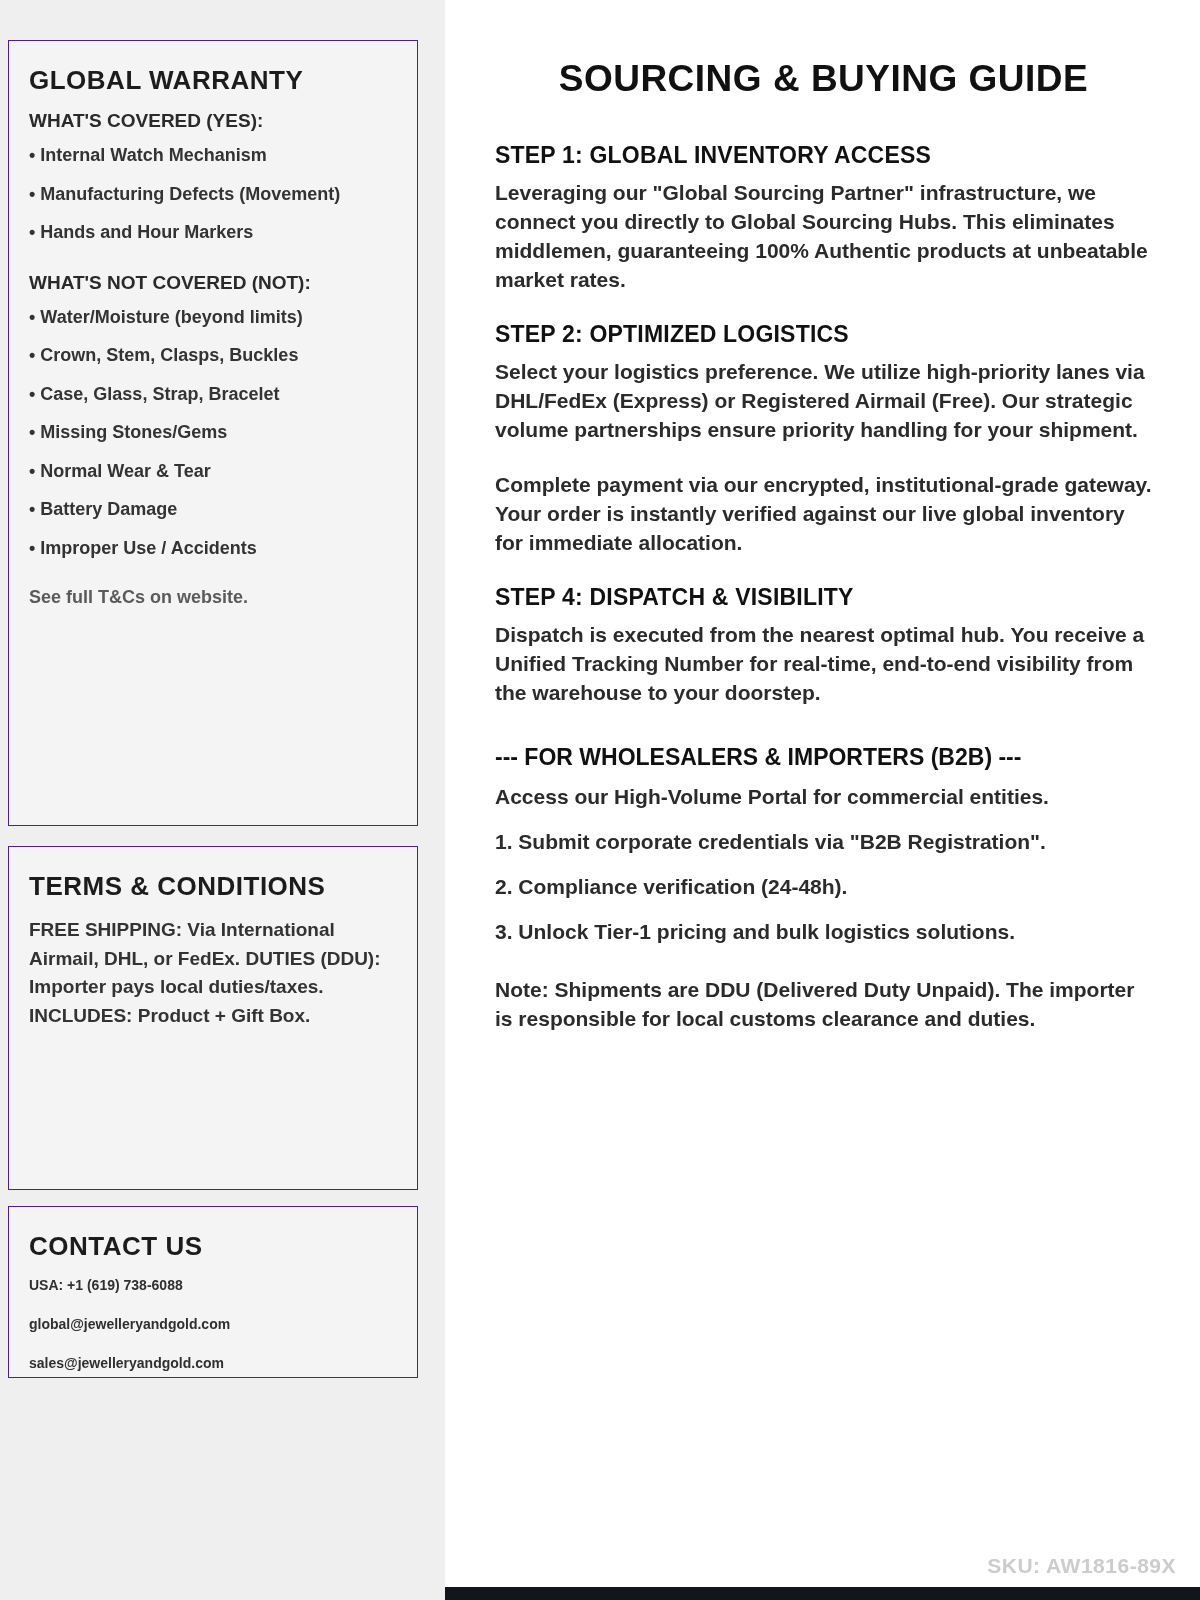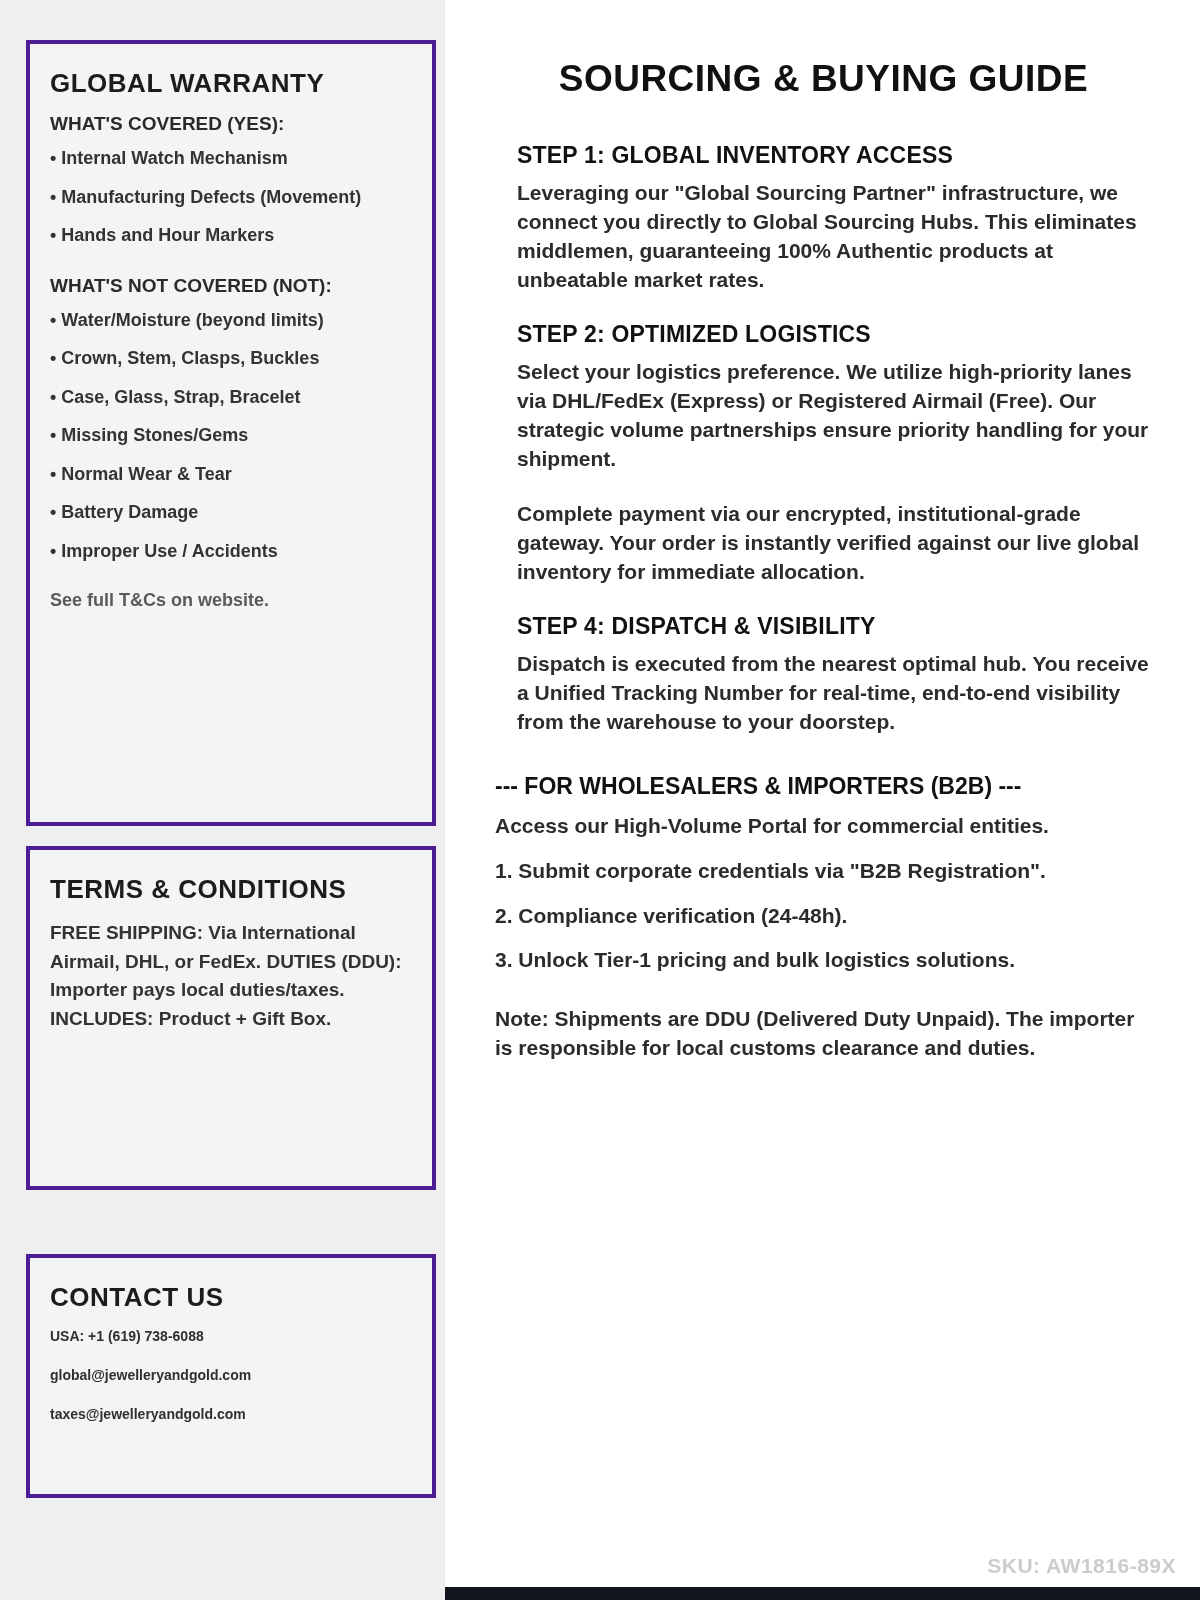--- a/index.html
+++ b/index.html
@@ -2,38 +2,38 @@
 <html><head>
 <meta charset="utf-8">
 <style>
   * { margin:0; padding:0; box-sizing:border-box; }
   html,body { width:1200px; }
   body { font-family:"Liberation Sans", sans-serif; background:#ffffff; }
   .page { position:relative; width:1200px; height:1600px; background:#ffffff; overflow:hidden; }
 
   
   .sidebar { position:absolute; left:0; top:0; width:445px; height:1600px; background:#efefef; }
-  .side-box { position:absolute; left:26px; width:410px; background:#f4f4f4; border:4px solid #4c1d95; padding:24px 20px; }
+  .side-box { position:absolute; left:8px; width:410px; background:#f4f4f4; border:1px solid #4c1d95; padding:24px 20px; }
   .box-warranty { top:40px; height:786px; }
   .box-terms    { top:846px; height:344px; }
-  .box-contact  { top:1206px; height:244px;margin-top:48px; }
+  .box-contact  { top:1206px; height:172px; }
 
   .side-title { font-size:26px; font-weight:700; color:#1c1c1c; letter-spacing:0.5px; margin-bottom:14px; }
   .side-subtitle { font-size:19px; font-weight:700; color:#2a2a2a; margin-bottom:12px; }
   .side-list { list-style:none; margin-bottom:28px; }
   .side-list li { font-size:18px; font-weight:700; color:#333333; margin-bottom:16px; line-height:1.25; }
   .side-list li::before { content:"• "; color:#333333; }
   .side-note { font-size:18px; font-weight:700; color:#5a5a5a; margin-top:16px; }
   .side-body { font-size:19px; font-weight:700; color:#333333; line-height:1.5; }
   .contact-line { font-size:14px; font-weight:700; color:#2f2f2f; margin-bottom:21px; line-height:1.3; }
 
   
   .main { position:absolute; left:445px; top:0; width:755px; height:1196px; padding:58px 48px 0 50px; background:#ffffff; }
   .main-title { text-align:center; font-size:37px; font-weight:800; color:#111111; letter-spacing:0.5px; margin-bottom:42px; }
-  .section { margin-bottom:26px;margin-left:22px; }
+  .section { margin-bottom:26px; }
   .section-heading { font-size:23px; font-weight:700; color:#111111; margin-bottom:10px; letter-spacing:0.2px; }
   .section-body { font-size:21px; font-weight:700; color:#2b2b2b; line-height:1.38; }
   .b2b-heading { font-size:23px; font-weight:700; color:#111111; margin:36px 0 12px 0; }
   .b2b-para { font-size:21px; font-weight:700; color:#2b2b2b; line-height:1.38; margin-bottom:16px; }
   .b2b-note { font-size:21px; font-weight:700; color:#2b2b2b; line-height:1.38; margin-top:30px; }
 
   .sku { position:absolute; right:24px; bottom:22px; font-size:21px; font-weight:700; color:#cccccc; letter-spacing:0.5px; }
   .bottom-bar { position:absolute; left:445px; right:0; bottom:0; height:13px; background:#13151c; }
 </style>
 </head>
@@ -66,21 +66,21 @@
 
     <div class="side-box box-terms">
       <div class="side-title">TERMS &amp; CONDITIONS</div>
       <div class="side-body">FREE SHIPPING: Via International Airmail, DHL, or FedEx.  DUTIES (DDU): Importer pays local duties/taxes.  INCLUDES: Product + Gift Box.</div>
     </div>
 
     <div class="side-box box-contact">
       <div class="side-title">CONTACT US</div>
       <div class="contact-line">USA: +1 (619) 738-6088</div>
       <div class="contact-line">global@jewelleryandgold.com</div>
-      <div class="contact-line">taxes@jewelleryandgold.com</div>
+      <div class="contact-line">sales@jewelleryandgold.com</div>
     </div>
 
   </div>
 
   <div class="main">
     <div class="main-title">SOURCING &amp; BUYING GUIDE</div>
 
     <div class="section">
       <div class="section-heading">STEP 1: GLOBAL INVENTORY ACCESS</div>
       <div class="section-body">Leveraging our "Global Sourcing Partner" infrastructure, we connect you directly to Global Sourcing Hubs. This eliminates middlemen, guaranteeing 100% Authentic products at unbeatable market rates.</div>

